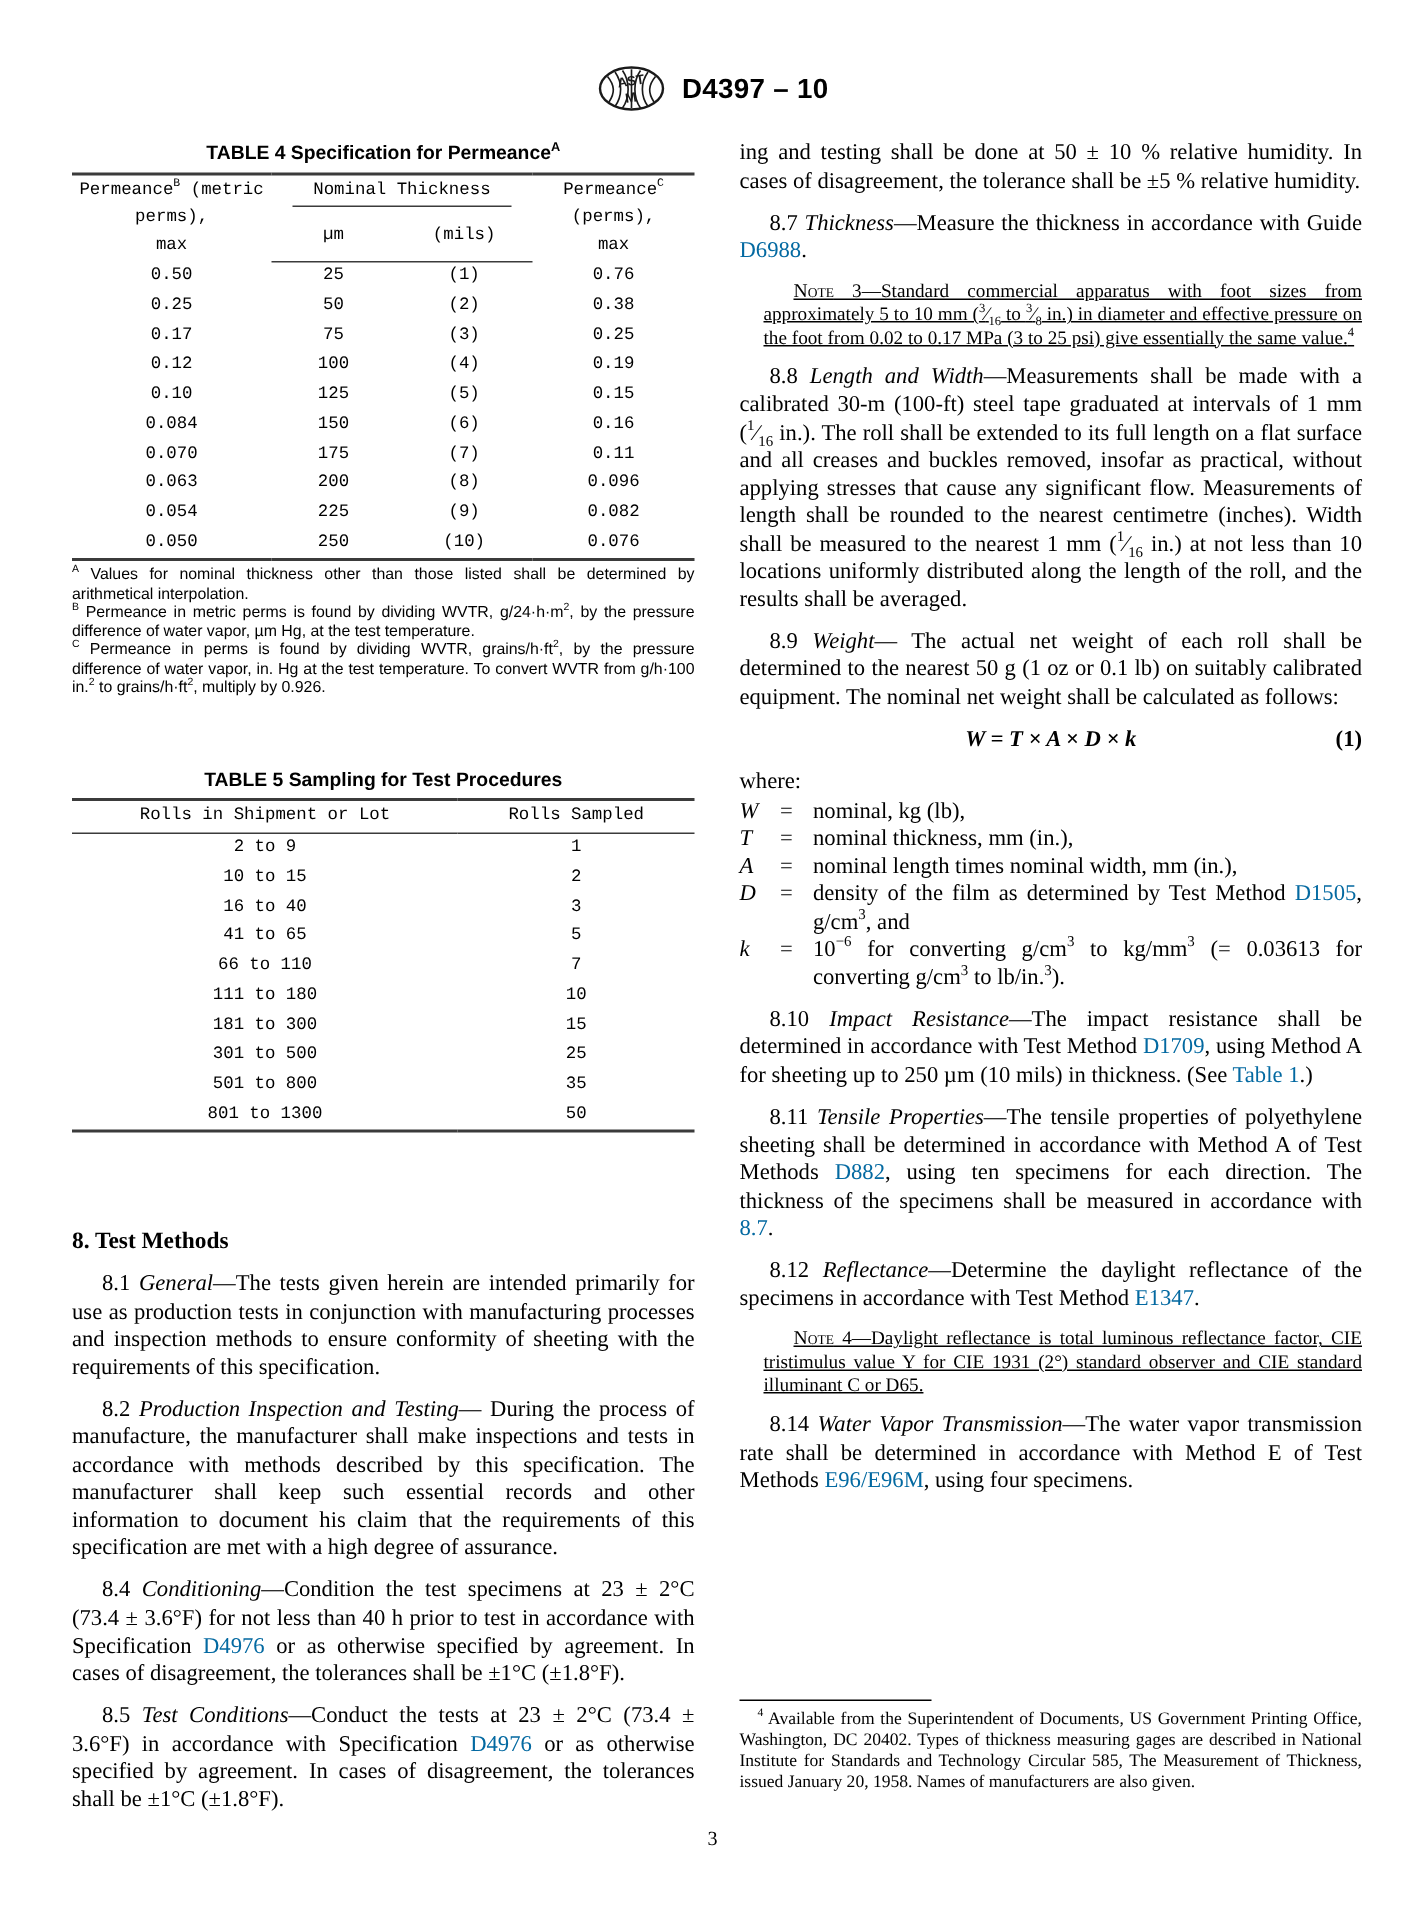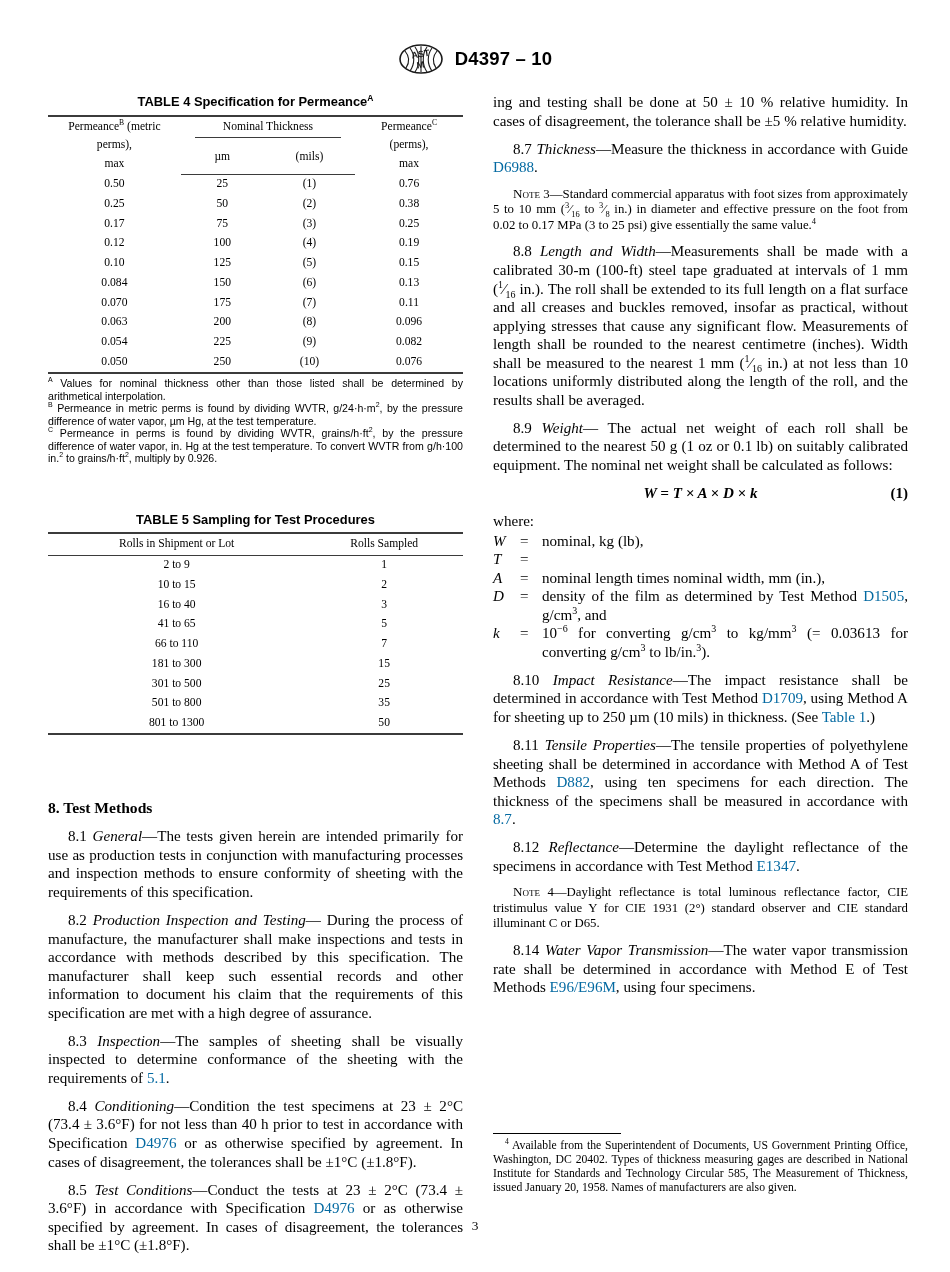--- a/index.html
+++ b/index.html
@@ -77,25 +77,26 @@
   .sec-head {
     font-weight: bold;
     font-size: 15.6px;
     margin: 0 0 1px 0;
     text-indent: 0;
     text-align: left;
   }
 
   
   p.note {
-    margin: 9px 0 0 0;
+    margin: 9px 0 0 16px;
     font-size: 12.8px;
     line-height: 15.4px;
     text-indent: 20px;
     text-align: justify;
+    text-decoration: underline;
   }
   .note-label {
     font-variant: small-caps;
     font-size: 13.1px;
   }
   sup { font-size: 0.66em; vertical-align: super; line-height: 0; }
   sub { font-size: 0.66em; vertical-align: sub; line-height: 0; }
 
   
   .equation {
@@ -135,21 +136,21 @@
   .tbl-title {
     font-family: "Liberation Sans", sans-serif;
     font-weight: bold;
     font-size: 12.9px;
     text-align: center;
     margin-bottom: 3px;
   }
   table.astm {
     width: 100%;
     border-collapse: collapse;
-    font-family: Liberation Serif, serif;
+    font-family: Liberation Mono, monospace;
     font-size: 11.6px;
   }
   table.astm th {
     font-weight: normal;
     padding: 1px 2px;
     text-align: center;
     vertical-align: top;
   }
   table.astm td {
     padding: 0.6px 2px;
@@ -294,21 +295,21 @@
           <tr>
               <td>0.10</td>
               <td>125</td>
               <td>(5)</td>
               <td>0.15</td>
             </tr>
           <tr>
               <td>0.084</td>
               <td>150</td>
               <td>(6)</td>
-              <td>0.13</td>
+              <td>0.16</td>
             </tr>
           <tr>
               <td>0.070</td>
               <td>175</td>
               <td>(7)</td>
               <td>0.11</td>
             </tr>
           <tr>
               <td>0.063</td>
               <td>200</td>
@@ -364,20 +365,24 @@
             </tr>
           <tr>
               <td>41 to 65</td>
               <td>5</td>
             </tr>
           <tr>
               <td>66 to 110</td>
               <td>7</td>
             </tr>
           <tr>
+              <td>111 to 180</td>
+              <td>10</td>
+            </tr>
+          <tr>
               <td>181 to 300</td>
               <td>15</td>
             </tr>
           <tr>
               <td>301 to 500</td>
               <td>25</td>
             </tr>
           <tr>
               <td>501 to 800</td>
               <td>35</td>
@@ -390,21 +395,20 @@
       </table>
     </div>
 
     <div style="margin-top:64px;">
       <p class="sec-head">8. Test Methods</p>
 
       <p class="body gap"><span>8.1</span> <span class="it">General</span><span>—The tests given herein are intended primarily for use as production tests in conjunction with manufacturing processes and inspection methods to ensure conformity of sheeting with the requirements of this specification.</span></p>
 
       <p class="body gap"><span>8.2</span> <span class="it">Production Inspection and Testing</span><span>— During the process of manufacture, the manufacturer shall make inspections and tests in accordance with methods described by this specification. The manufacturer shall keep such essential records and other information to document his claim that the requirements of this specification are met with a high degree of assurance.</span></p>
 
-      <p class="body gap"><span>8.3</span> <span class="it">Inspection</span><span>—The samples of sheeting shall be visually inspected to determine conformance of the sheeting with the requirements of </span><span class="ref">5.1</span><span>.</span></p>
 
       <p class="body gap"><span>8.4</span> <span class="it">Conditioning</span><span>—Condition the test specimens at 23 ± 2°C (73.4 ± 3.6°F) for not less than 40 h prior to test in accordance with Specification </span><span class="ref">D4976</span><span> or as otherwise specified by agreement. In cases of disagreement, the tolerances shall be ±1°C (±1.8°F).</span></p>
 
       <p class="body gap"><span>8.5</span> <span class="it">Test Conditions</span><span>—Conduct the tests at 23 ± 2°C (73.4 ± 3.6°F) in accordance with Specification </span><span class="ref">D4976</span><span> or as otherwise specified by agreement. In cases of disagreement, the tolerances shall be ±1°C (±1.8°F).</span></p>
 
     </div>
   </div>
 
   <div class="col col-right">
 
@@ -427,20 +431,21 @@
 
     <div class="wherelist">
       <div class="wrow">
         <span class="wsym">W</span>
         <span class="weq">=</span>
         <span class="wdef">nominal, kg (lb),</span>
       </div>
       <div class="wrow">
         <span class="wsym">T</span>
         <span class="weq">=</span>
+        <span class="wdef">nominal thickness, mm (in.),</span>
       </div>
       <div class="wrow">
         <span class="wsym">A</span>
         <span class="weq">=</span>
         <span class="wdef">nominal length times nominal width, mm (in.),</span>
       </div>
       <div class="wrow">
         <span class="wsym">D</span>
         <span class="weq">=</span>
         <span class="wdef"><span>density of the film as determined by Test Method </span><span class="ref">D1505</span><span>, g/cm</span><sup>3</sup><span>, and</span></span>

